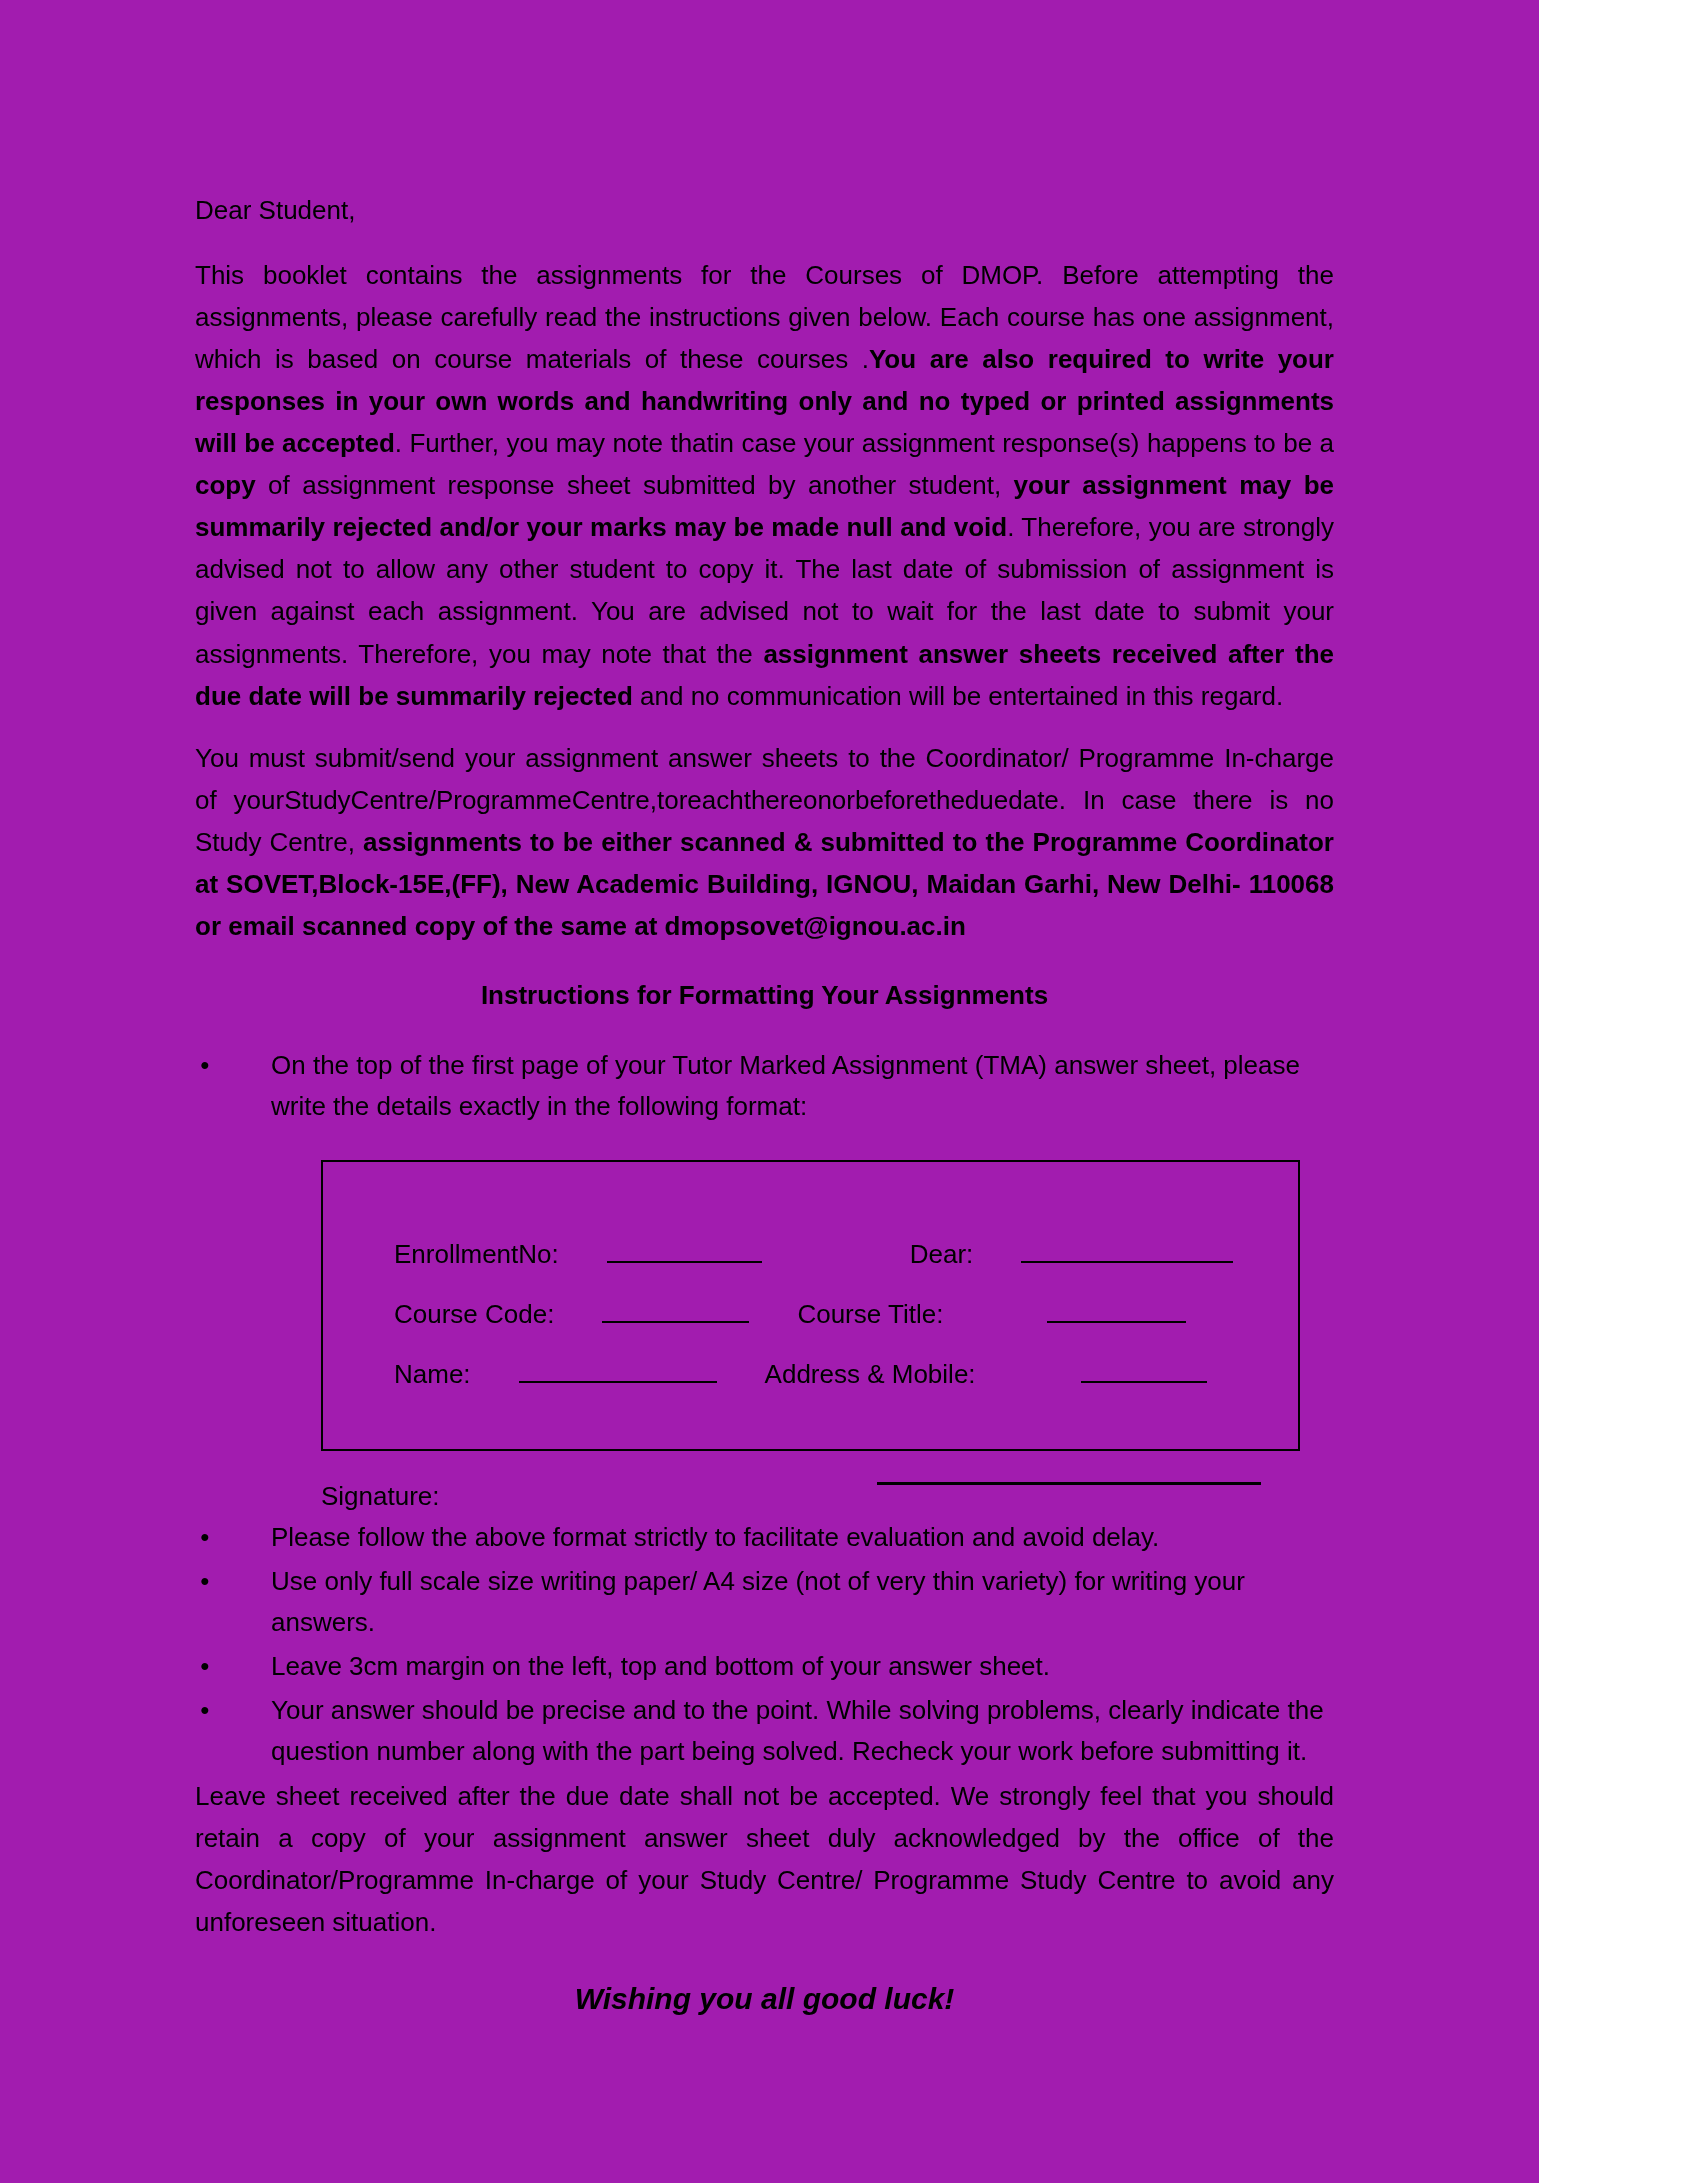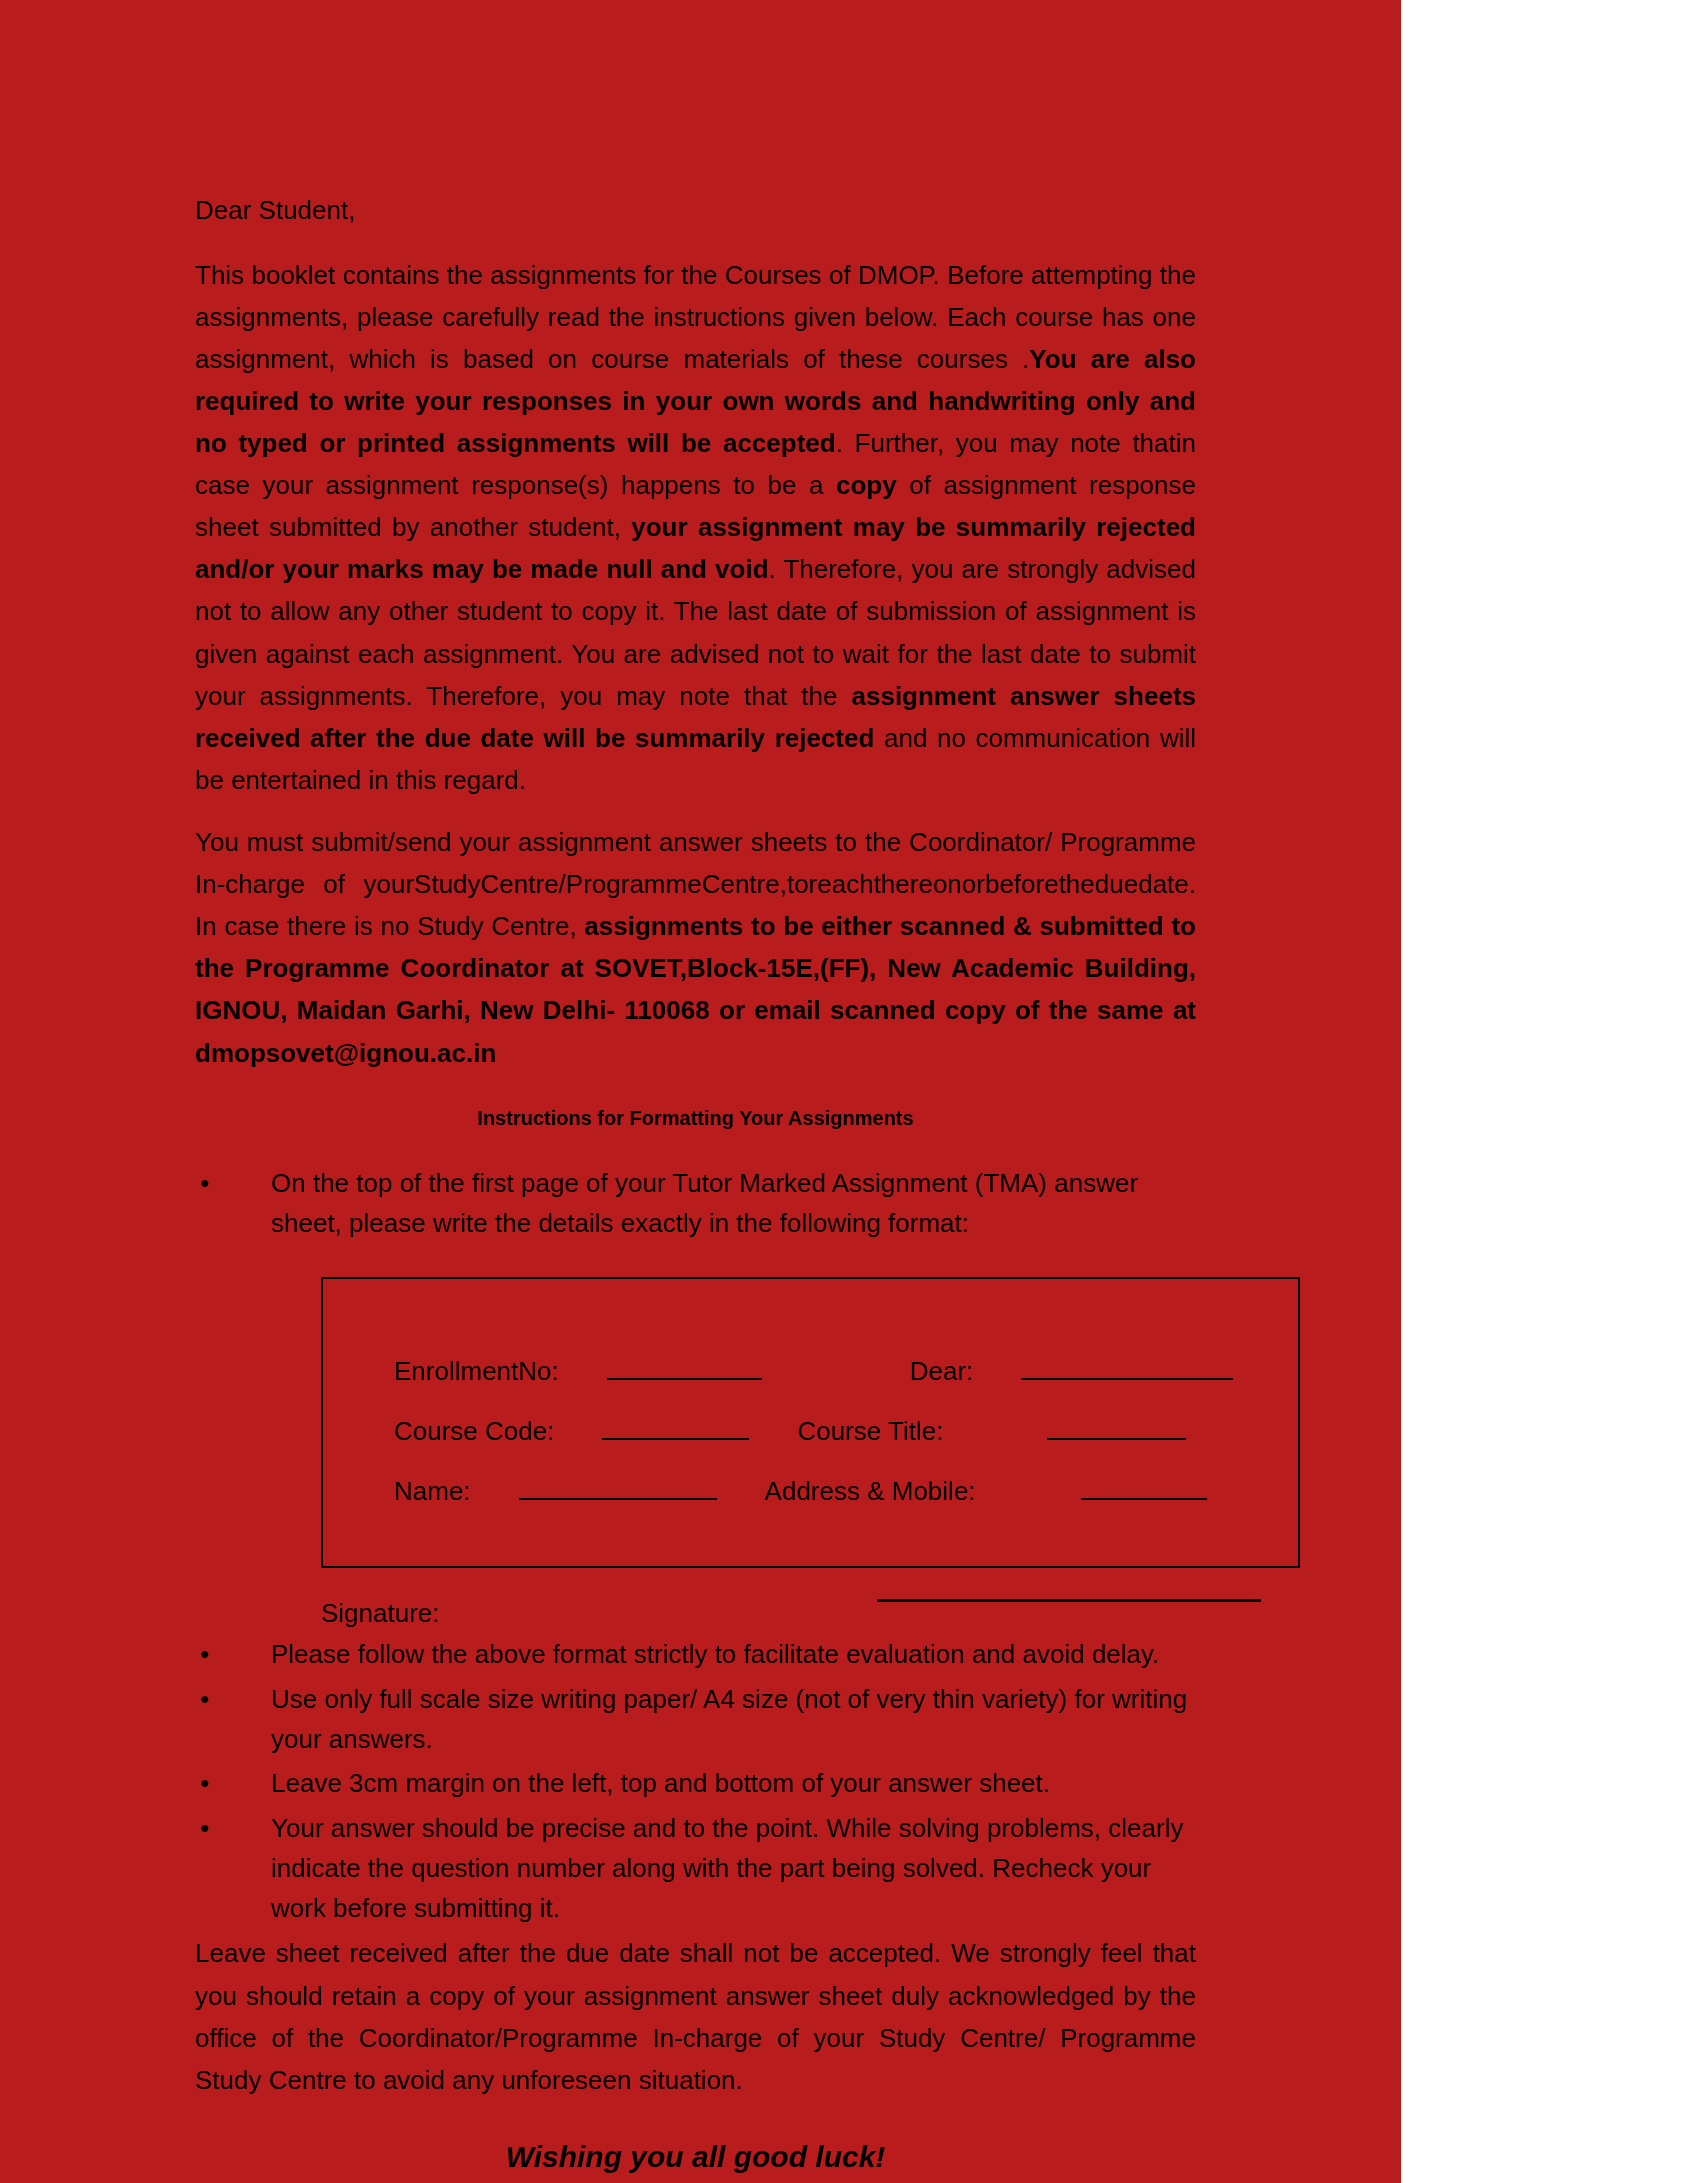--- a/index.html
+++ b/index.html
@@ -6,23 +6,23 @@
     margin: 0;
     padding: 0;
     background: #ffffff;
   }
   body {
     font-family: "Liberation Sans", sans-serif;
     color: #000000;
   }
   .page {
     position: relative;
-    width: 1401px;
+    width: 1539px;
     height: 2183px;
-    background: #b91c1c;
+    background: #a21caf;
     box-sizing: border-box;
     padding: 189px 205px 0 195px;
     overflow: hidden;
   }
   .doc {
     font-size: 26px;
     line-height: 1.62;
   }
   p.para {
     margin: 0 0 20px 0;
@@ -32,21 +32,21 @@
   p.para.first {
     margin-bottom: 22.5px;
     text-align: left;
   }
   .b { font-weight: bold; }
 
   .section-heading {
     margin: 29px 0 30px 0;
     text-align: center;
     font-weight: bold;
-    font-size: 20px;
+    font-size: 26px;
     line-height: 1.5;
   }
 
   ul.bullets {
     list-style: none;
     margin: 0;
     padding: 0;
   }
   ul.bullets li {
     position: relative;

